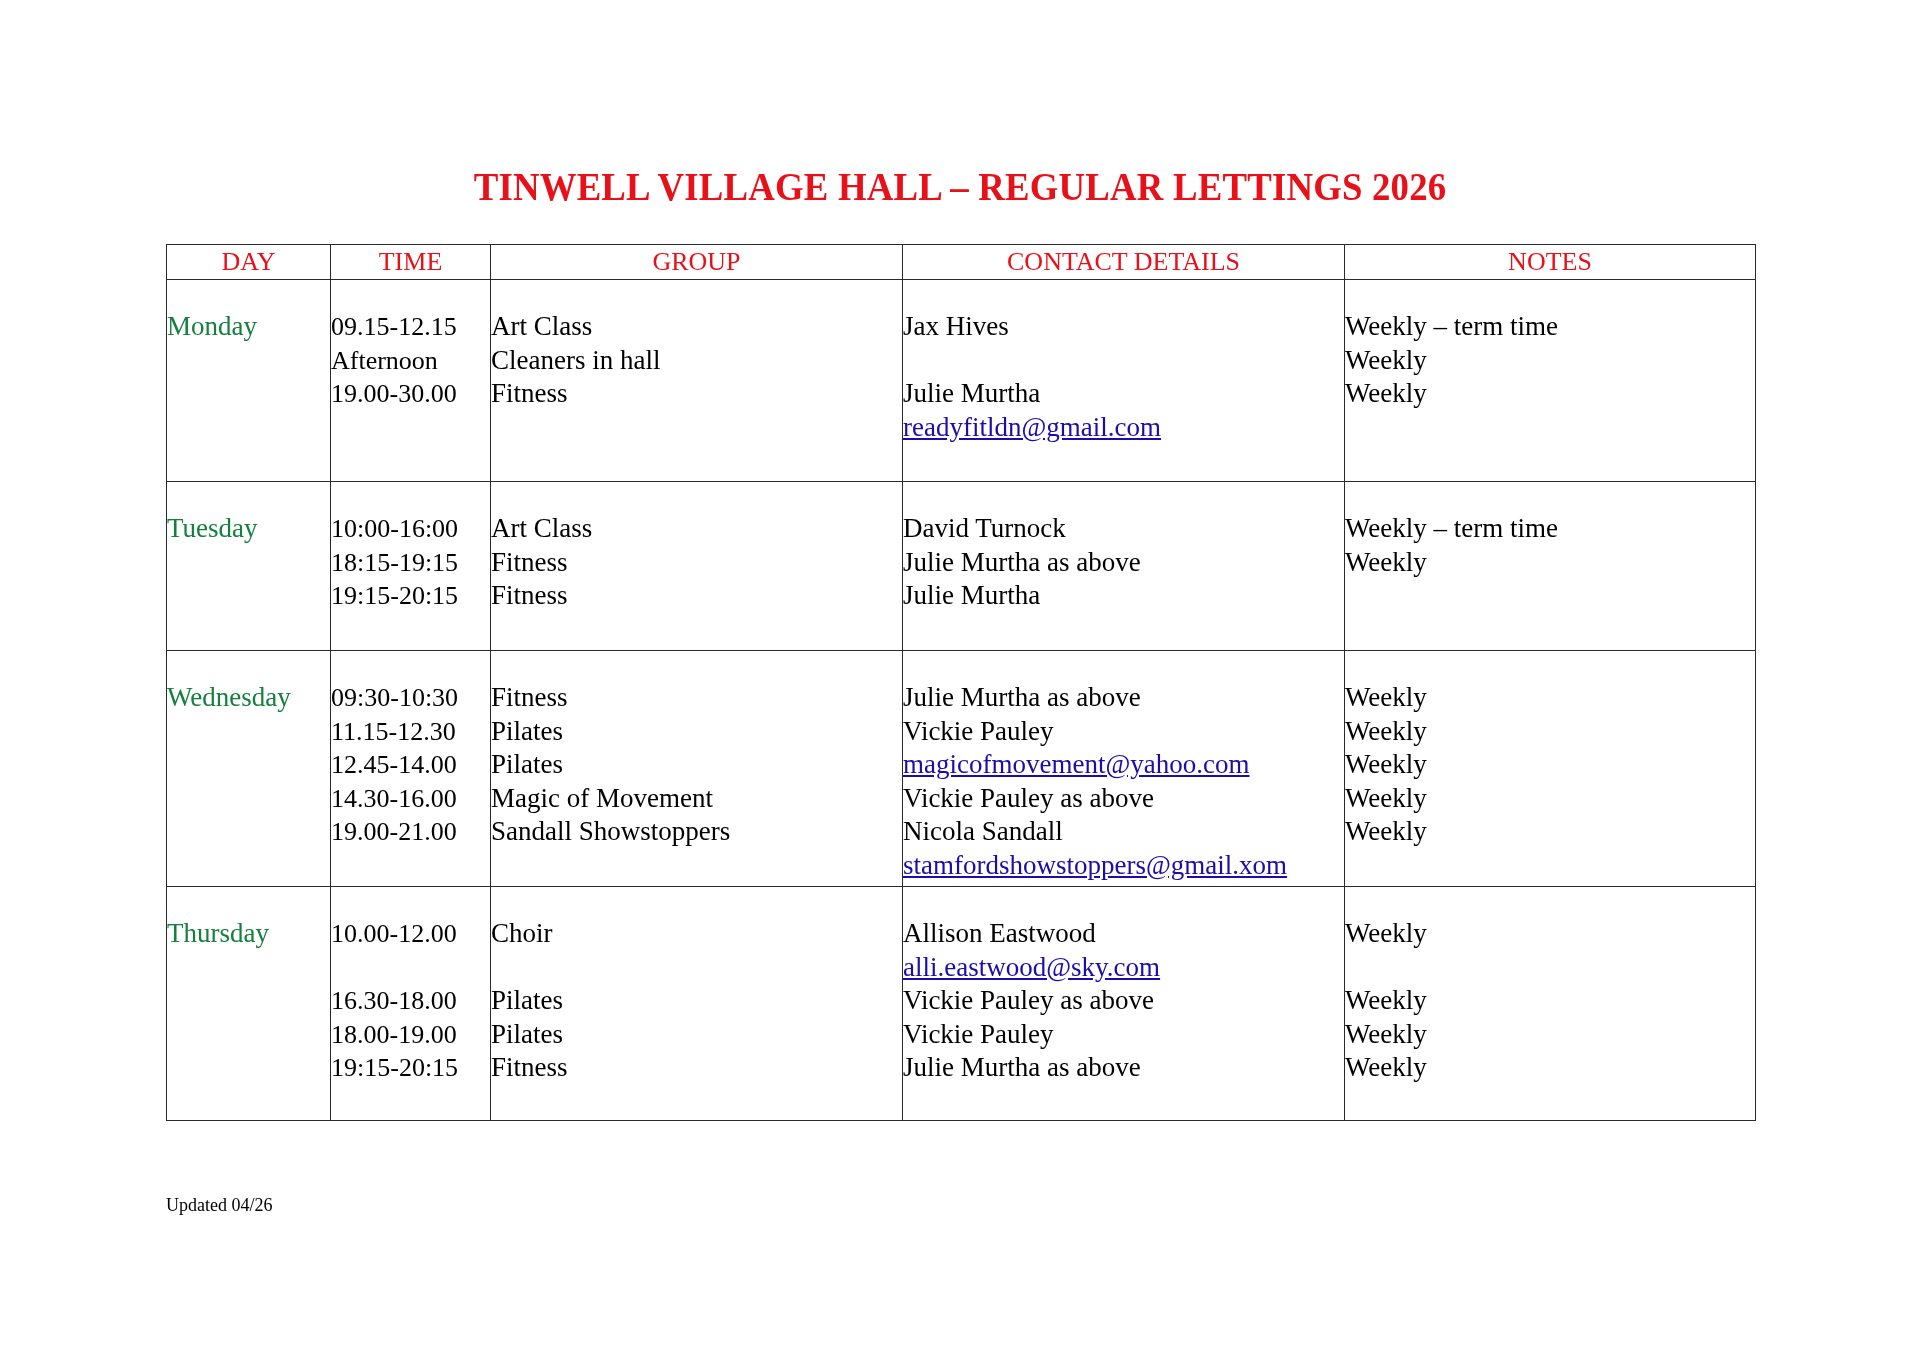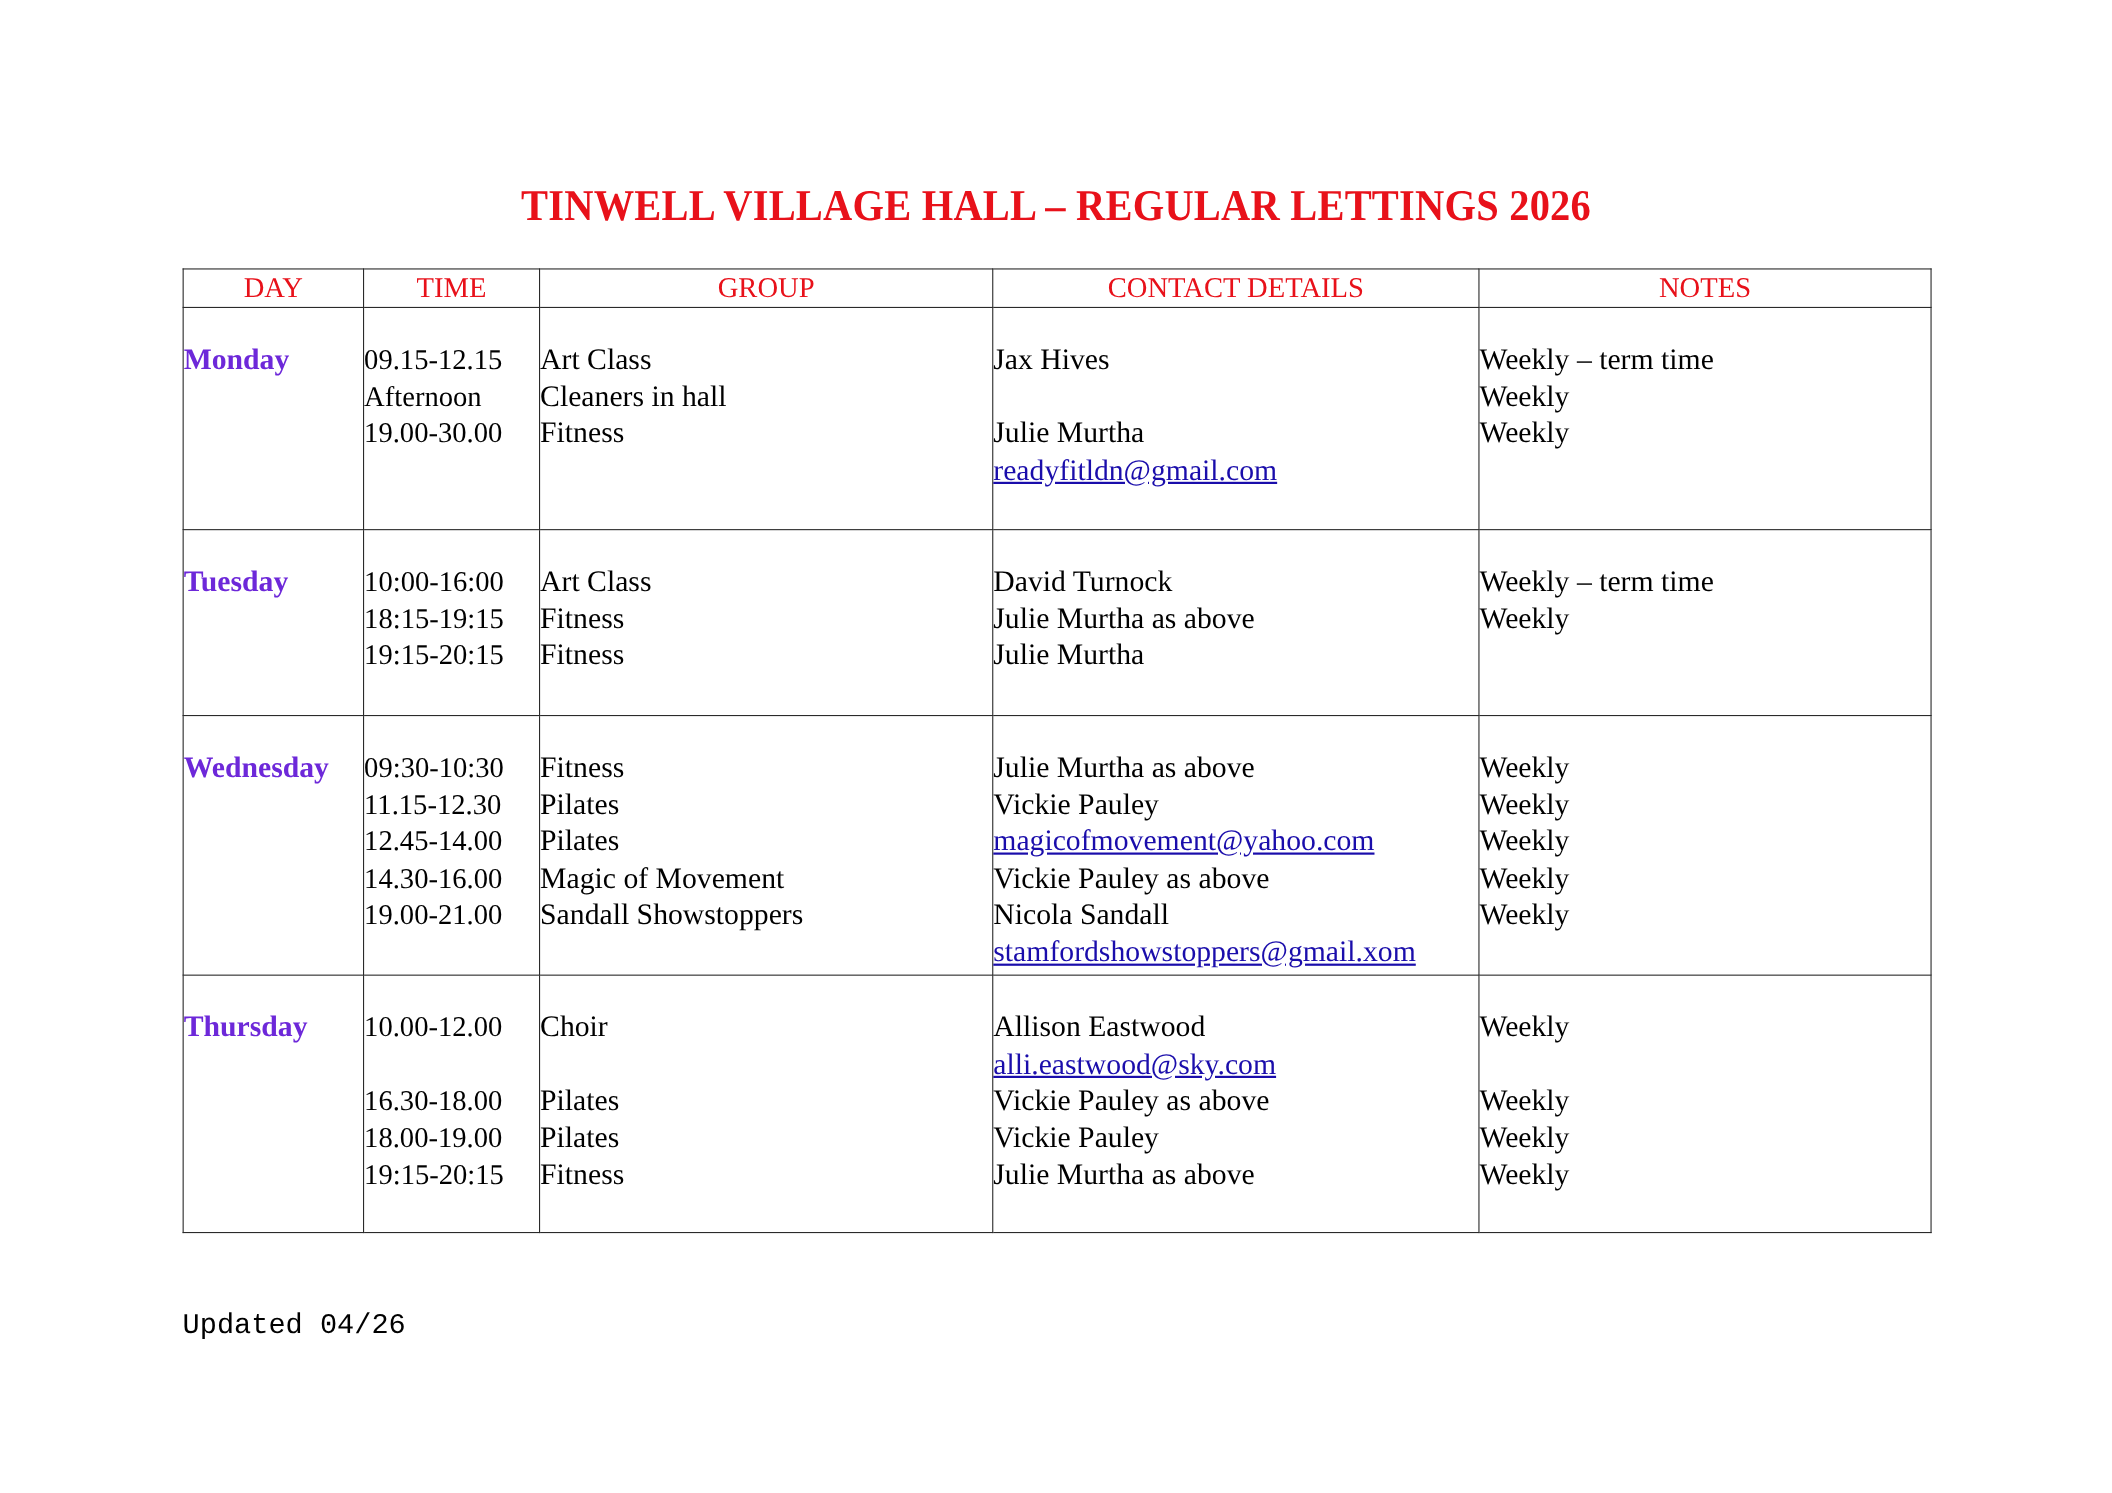--- a/index.html
+++ b/index.html
@@ -55,23 +55,22 @@
     }
     .col-day { width: 164px; }
     .col-time { width: 160px; }
     .col-group { width: 412px; }
     .col-contact { width: 442px; }
     .col-notes { width: 411px; }
     td .cell-inner {
       padding-top: 30px;
     }
     .day-label {
-      color: #6d28d9;
+      color: #15803d;
       display: block;
-      font-weight: bold;
     }
     .line {
       display: block;
       white-space: nowrap;
       min-height: 33.6px;
     }
     .time-line {
       font-size: 26px;
     }
     .link {
@@ -82,22 +81,22 @@
     tr.row-monday td { height: 201px; }
     tr.row-tuesday td { height: 168px; }
     tr.row-wednesday td { height: 235px; }
     tr.row-thursday td { height: 233px; }
     tr.row-friday td { height: 67px; }
     tr.row-friday td .cell-inner { padding-top: 2px; }
     .footer-note {
       position: absolute;
       left: 166px;
       top: 1190px;
-      font-family: Liberation Mono, monospace;
-      font-size: 26px;
+      font-family: Liberation Serif, serif;
+      font-size: 18px;
       line-height: 30px;
       color: #000000;
     }
   </style>
 </head>
 <body>
 
 <div class="page-title">TINWELL VILLAGE HALL – REGULAR LETTINGS 2026</div>
 
 <table class="lettings">

